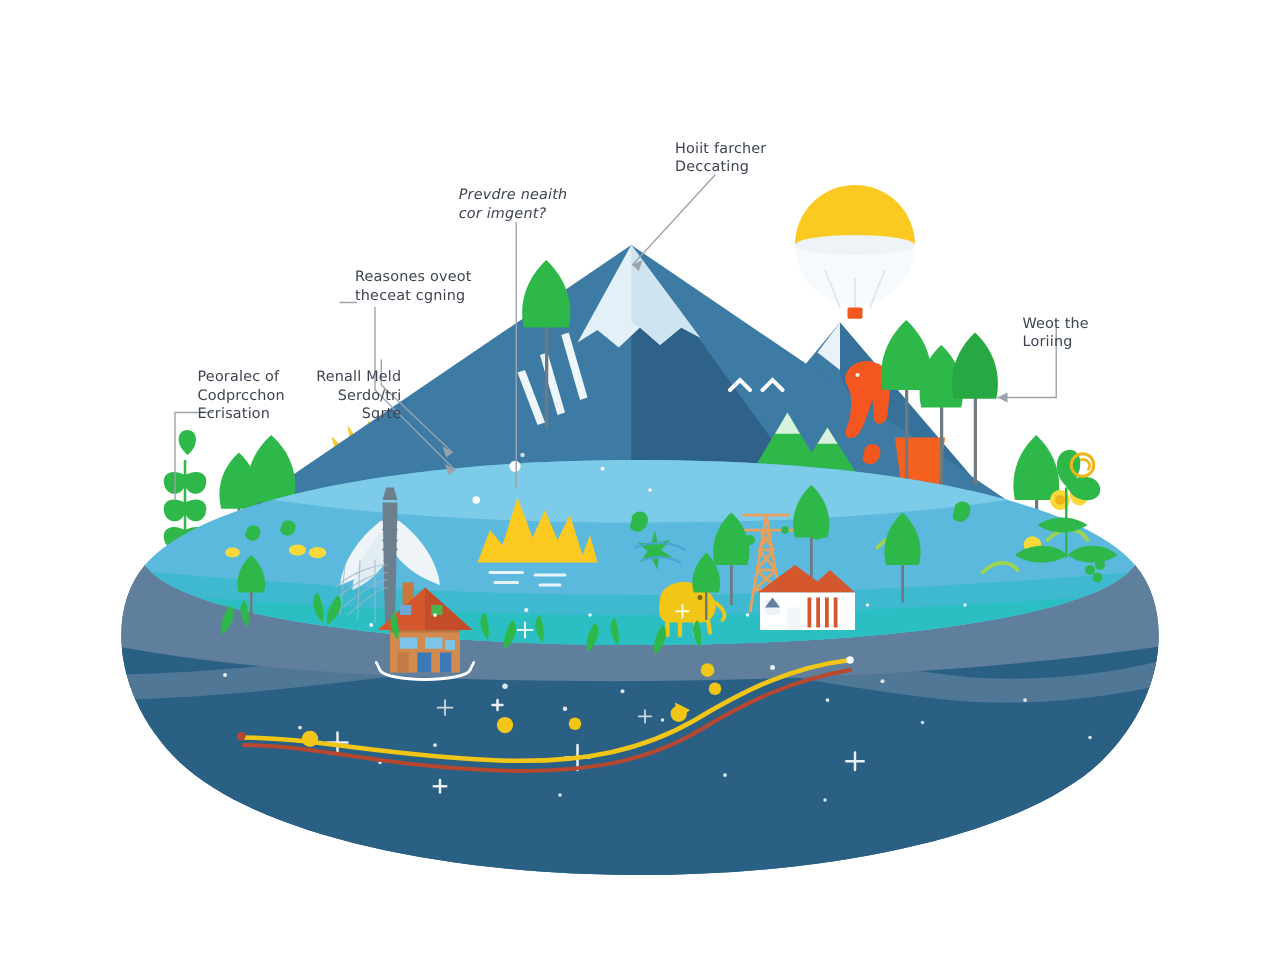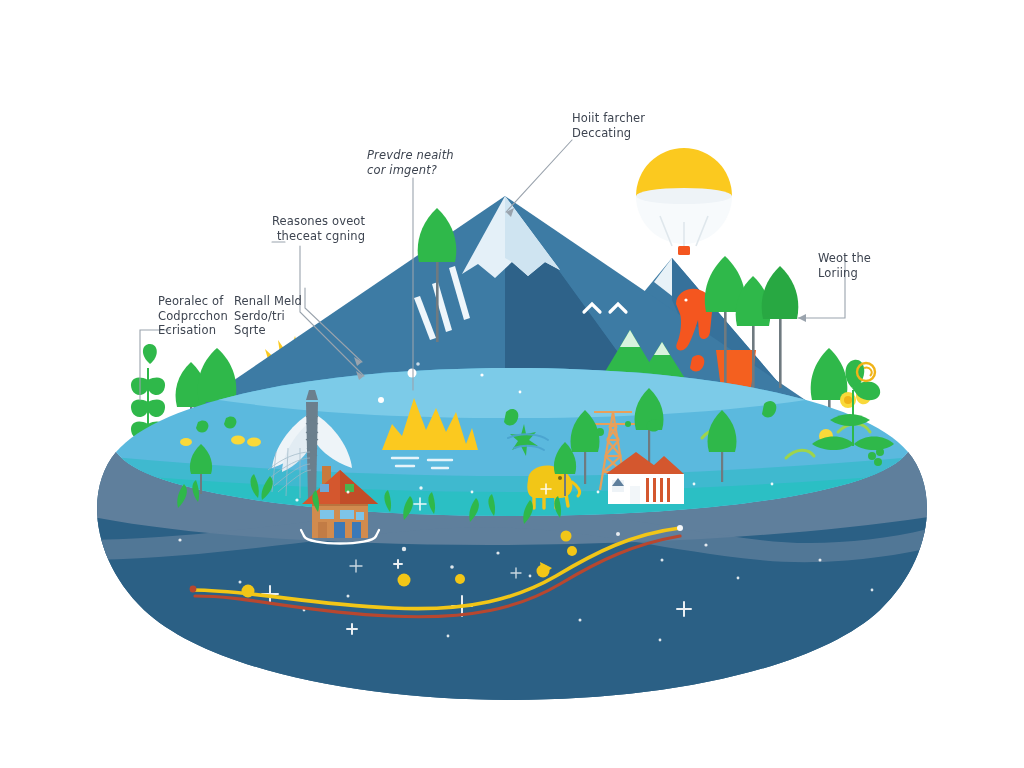--- a/index.html
+++ b/index.html
@@ -530,29 +530,29 @@
       <path d="M845,260 L845,318 L798,318"></path>
       <path d="M798,318 L806,314 L806,322 Z" fill="#9aa3ad" stroke="none"></path>
     </g>
 
   </svg>
 
   <div class="annot" style="left:158px;top:294px;">Peoralec of
 Codprcchon
 Ecrisation</div>
 
-  <div class="annot" style="left:234px;top:294px;">Renall Meld
+  <div class="annot" style="left:253px;top:294px;text-align:right;">Renall Meld
 Serdo/tri
 Sqrte</div>
 
-  <div class="annot" style="left:272px;top:214px;text-align:right;">Reasones oveot
+  <div class="annot" style="left:284px;top:214px;">Reasones oveot
 theceat cgning</div>
 
   <div class="annot" style="left:367px;top:148px;font-style:italic;">Prevdre neaith
 cor imgent?</div>
 
-  <div class="annot" style="left:572px;top:111px;">Hoiit farcher
+  <div class="annot" style="left:540px;top:111px;">Hoiit farcher
 Deccating</div>
 
   <div class="annot" style="left:818px;top:232px;margin-top:19px;">Weot the
 Loriing</div>
 
 </div>
 
 </body></html>

